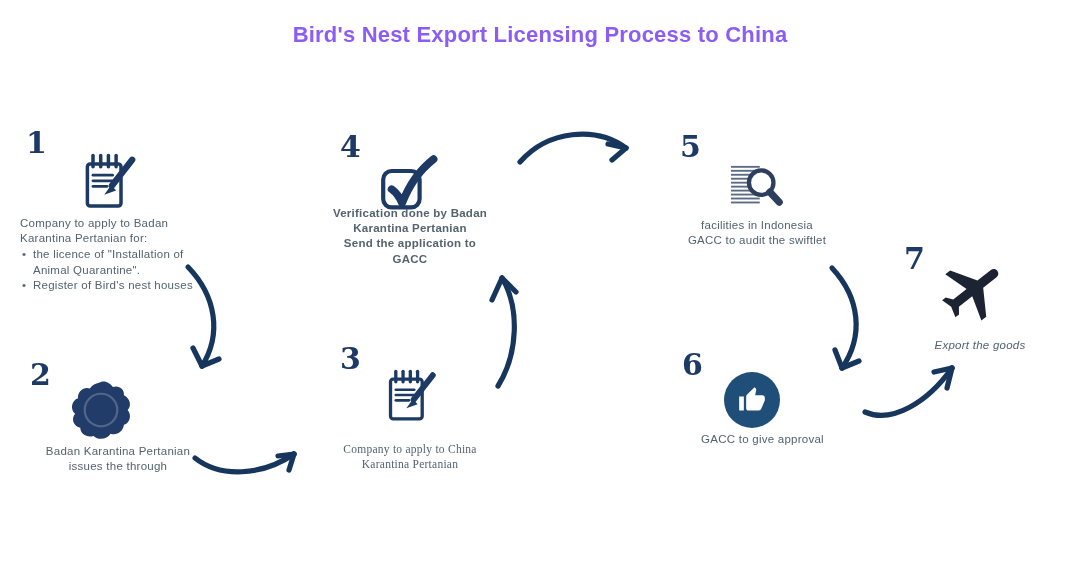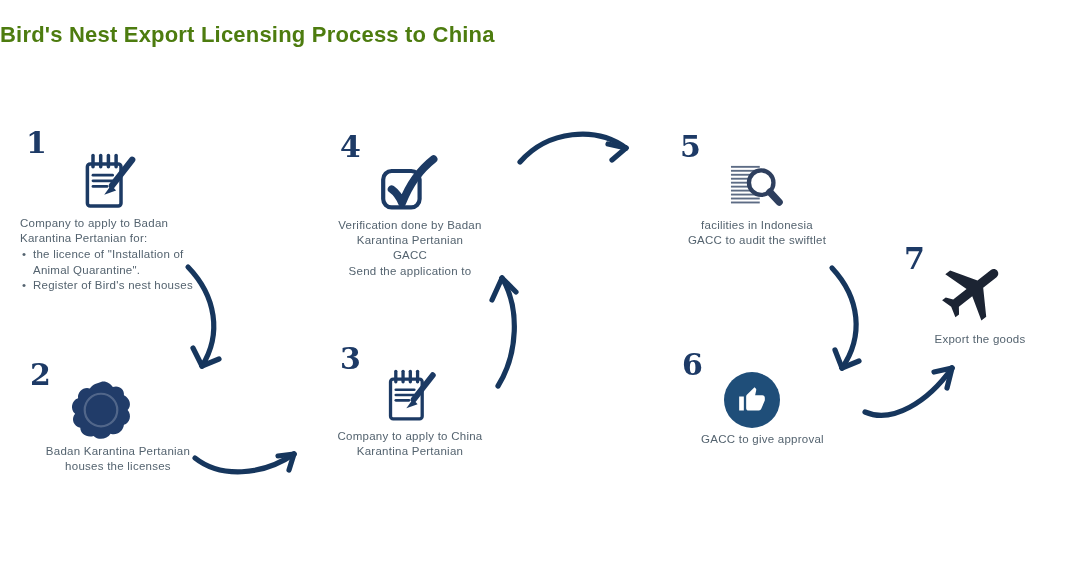--- a/index.html
+++ b/index.html
@@ -1,21 +1,21 @@
 <!DOCTYPE html>
 <html><head>
 <meta charset="utf-8">
 <style>
   * { margin:0; padding:0; box-sizing:border-box; }
   html,body { width:1080px; height:570px; background:#ffffff; overflow:hidden;
               font-family:"Liberation Sans", sans-serif; }
   .canvas { position:relative; width:1080px; height:570px; background:#fff; }
 
-  .title { position:absolute; top:22px; left:0; width:100%; text-align:left;
-           font-size:22px; font-weight:bold; color:#4d7c0f; letter-spacing:.2px; }
+  .title { position:absolute; top:22px; left:0; width:100%; text-align:center;
+           font-size:22px; font-weight:bold; color:#8b5cf6; letter-spacing:.2px; }
 
   .step { position:absolute; }
   .num  { position:absolute; font-family:"DejaVu Serif", serif; font-weight:bold;
           font-size:30px; color:#1d3a66; line-height:1; }
   .icon { position:absolute; }
   .txt  { position:absolute; font-size:11.5px; line-height:1.32; color:#54636f;
           letter-spacing:.25px; }
   .txt.center { text-align:center; }
 
   
@@ -28,43 +28,43 @@
   #step-1 li::before { content:"•"; position:absolute; left:2px; top:0; color:#54636f; }
 
   #step-2 { left:18px;  top:358px; width:184px; height:120px; }
   #step-2 .num  { left:12px; top:2px; }
   #step-2 .icon { left:46px; top:18px; width:74px; height:74px; }
   #step-2 .txt  { left:8px; top:86px; width:184px; }
 
   #step-3 { left:328px; top:342px; width:164px; height:150px; }
   #step-3 .num  { left:12px; top:2px; }
   #step-3 .icon { left:48px; top:24px; width:66px; height:66px; }
-  #step-3 .txt  { left:-8px; top:87px; width:180px; }
+  #step-3 .txt  { left:-8px; top:100px; width:180px;font-family:Liberation Serif, serif; }
 
   #step-4 { left:328px; top:130px; width:164px; height:150px; }
   #step-4 .num  { left:12px; top:2px; }
   #step-4 .icon { left:44px; top:20px; width:70px; height:70px; }
-  #step-4 .txt  { left:-8px; top:88px; width:180px; }
+  #step-4 .txt  { left:-8px; top:76px; width:180px;font-weight:bold; }
 
   #step-5 { left:662px; top:130px; width:190px; height:120px; }
   #step-5 .num  { left:18px; top:2px; }
   #step-5 .icon { left:56px; top:28px; width:72px; height:58px; }
   #step-5 .txt  { left:0; top:88px; width:190px; }
 
   #step-6 { left:662px; top:348px; width:185px; height:110px; }
   #step-6 .num  { left:20px; top:2px; }
   #step-6 .circle { position:absolute; left:62px; top:24px; width:56px; height:56px;
                     border-radius:50%; background:#1f4e79; display:flex;
                     align-items:center; justify-content:center; }
   #step-6 .txt  { left:8px; top:84px; width:185px; }
 
   #step-7 { left:890px; top:242px; width:180px; height:110px; }
   #step-7 .num  { left:14px; top:2px; }
   #step-7 .icon { left:42px; top:12px; width:84px; height:74px; transform:rotate(52deg); }
-  #step-7 .txt  { left:0; top:90px; width:180px; }
+  #step-7 .txt  { left:0; top:96px; width:180px;font-style:italic; }
 
   
   .arrow { position:absolute; }
   #arrow-1-2 { left:172px; top:262px; }
   #arrow-2-3 { left:190px; top:448px; }
   #arrow-3-4 { left:470px; top:266px; }
   #arrow-4-5 { left:512px; top:122px; }
   #arrow-5-6 { left:818px; top:262px; }
   #arrow-6-7 { left:858px; top:358px; }
   .arrow path { fill:none; stroke:#16365d; stroke-width:5.2; stroke-linecap:round; }
@@ -102,21 +102,21 @@
   </div>
 
   <div class="step" id="step-2">
     <div class="num">2</div>
     <svg class="icon" viewBox="0 0 100 100">
       <path fill="#213c69" d="M50 8 C56 6 63 10 66 15 C74 12 82 18 81 26 C89 30 92 40 86 46 C92 53 89 64 81 66 C80 75 71 81 63 78 C58 86 46 87 40 81 C31 84 22 78 22 70 C13 68 9 58 15 51 C8 45 10 33 19 30 C18 21 27 14 35 17 C39 10 45 10 50 8 Z"></path>
       <circle cx="50" cy="46" r="22" fill="none" stroke="rgba(255,255,255,0.22)" stroke-width="3"></circle>
     </svg>
     <div class="txt center">
       <div>Badan Karantina Pertanian</div>
-      <div>houses the licenses</div>
+      <div>issues the through</div>
     </div>
   </div>
 
   <div class="step" id="step-3">
     <div class="num">3</div>
     <svg class="icon" viewBox="0 0 100 100">
       <rect class="ic-stroke" x="22" y="20" width="48" height="60" rx="4" stroke-width="5"></rect>
       <line class="ic-stroke" x1="30" y1="8" x2="30" y2="24" stroke-width="5"></line>
       <line class="ic-stroke" x1="41" y1="8" x2="41" y2="24" stroke-width="5"></line>
       <line class="ic-stroke" x1="52" y1="8" x2="52" y2="24" stroke-width="5"></line>
@@ -135,22 +135,22 @@
 
   <div class="step" id="step-4">
     <div class="num">4</div>
     <svg class="icon" viewBox="0 0 100 100">
       <rect class="ic-stroke" x="16" y="30" width="52" height="52" rx="12" stroke-width="6"></rect>
       <path class="ic-stroke" d="M28 56 C 35 61, 40 69, 43 76 C 53 50, 70 27, 88 13" stroke-width="11"></path>
     </svg>
     <div class="txt center">
       <div>Verification done by Badan</div>
       <div>Karantina Pertanian</div>
+      <div>Send the application to</div>
       <div>GACC</div>
-      <div>Send the application to</div>
     </div>
   </div>
 
   <div class="step" id="step-5">
     <div class="num">5</div>
     <svg class="icon" viewBox="0 0 100 80">
       <g stroke="#5c6b84" stroke-width="2.6">
         <line x1="18" y1="12" x2="58" y2="12"></line>
           <line x1="18" y1="17.5" x2="58" y2="17.5"></line>
         <line x1="18" y1="23" x2="58" y2="23"></line>

